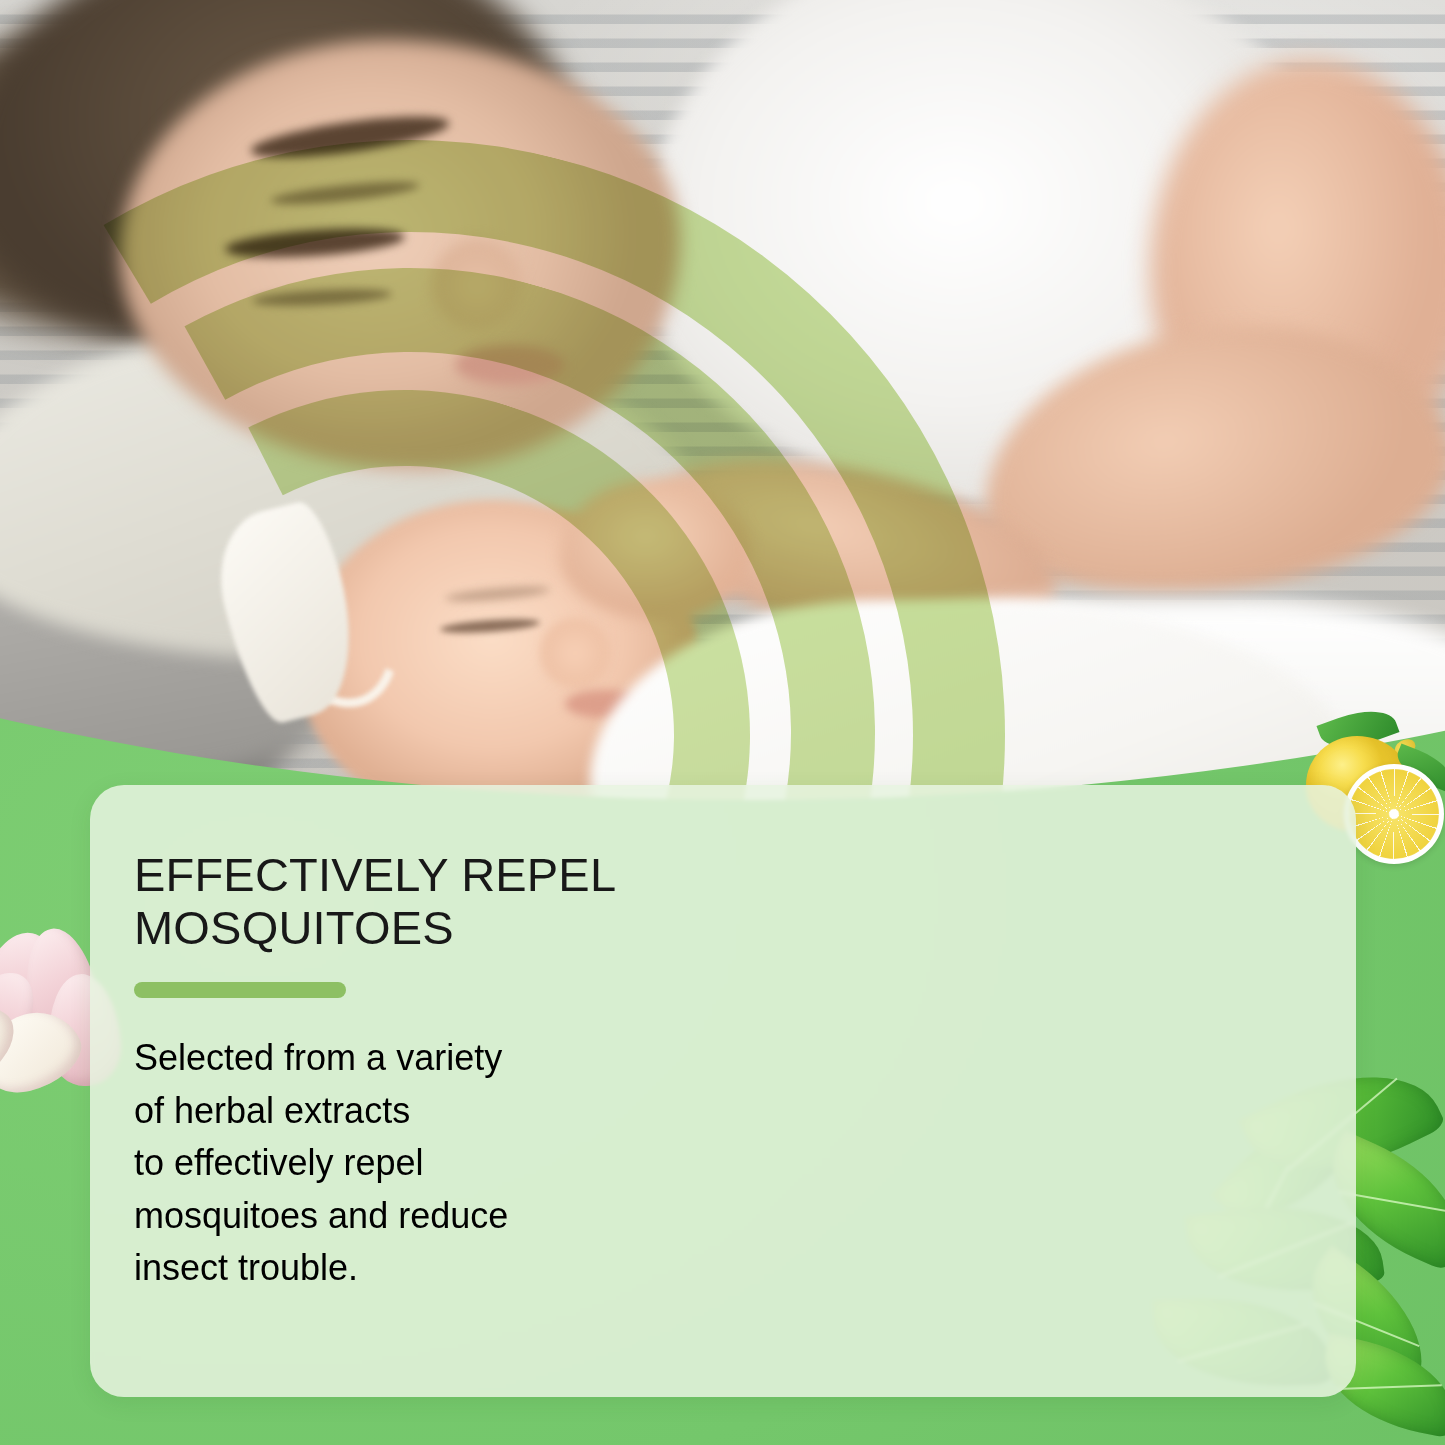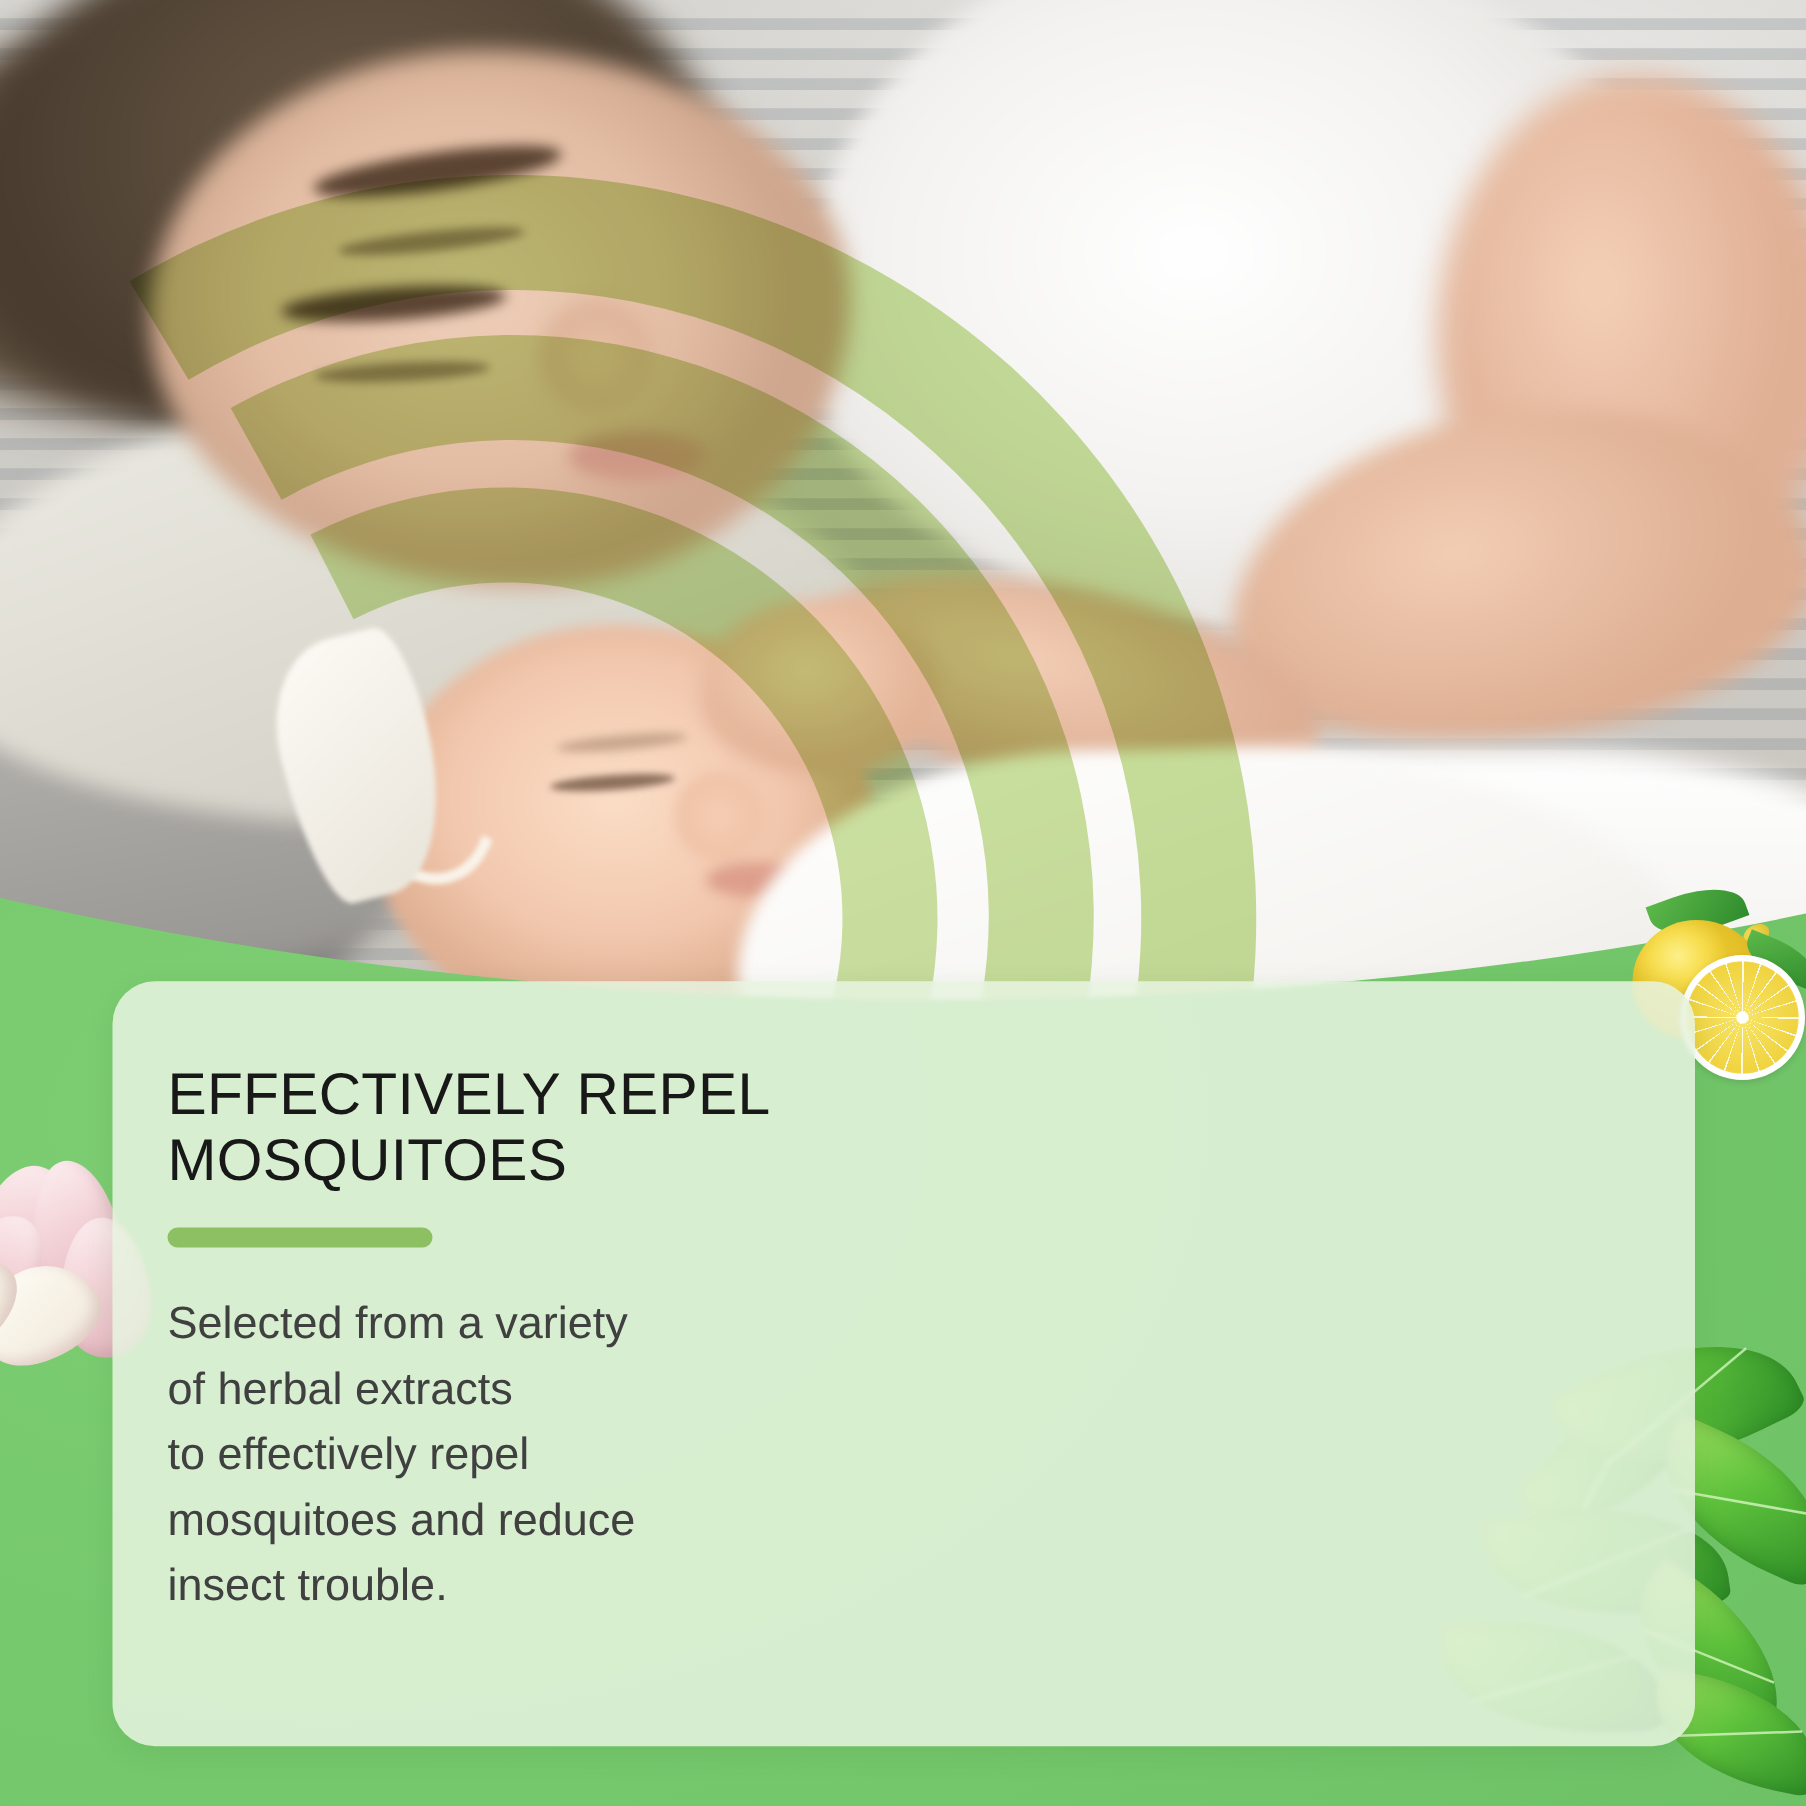--- a/index.html
+++ b/index.html
@@ -350,21 +350,21 @@
     margin-top: 28px;
     width: 212px;
     height: 16px;
     border-radius: 9px;
     background: #8dc063;
   }
   .card-body {
     margin-top: 34px;
     font-size: 36px;
     line-height: 1.46;
-    color: #404040;
+    color: #000000;
     white-space: pre-line;
     font-weight: 400;
   }
 </style>
 </head>
 <body>
 
 <div id="stage">
 
   <div class="bg-green"></div>

